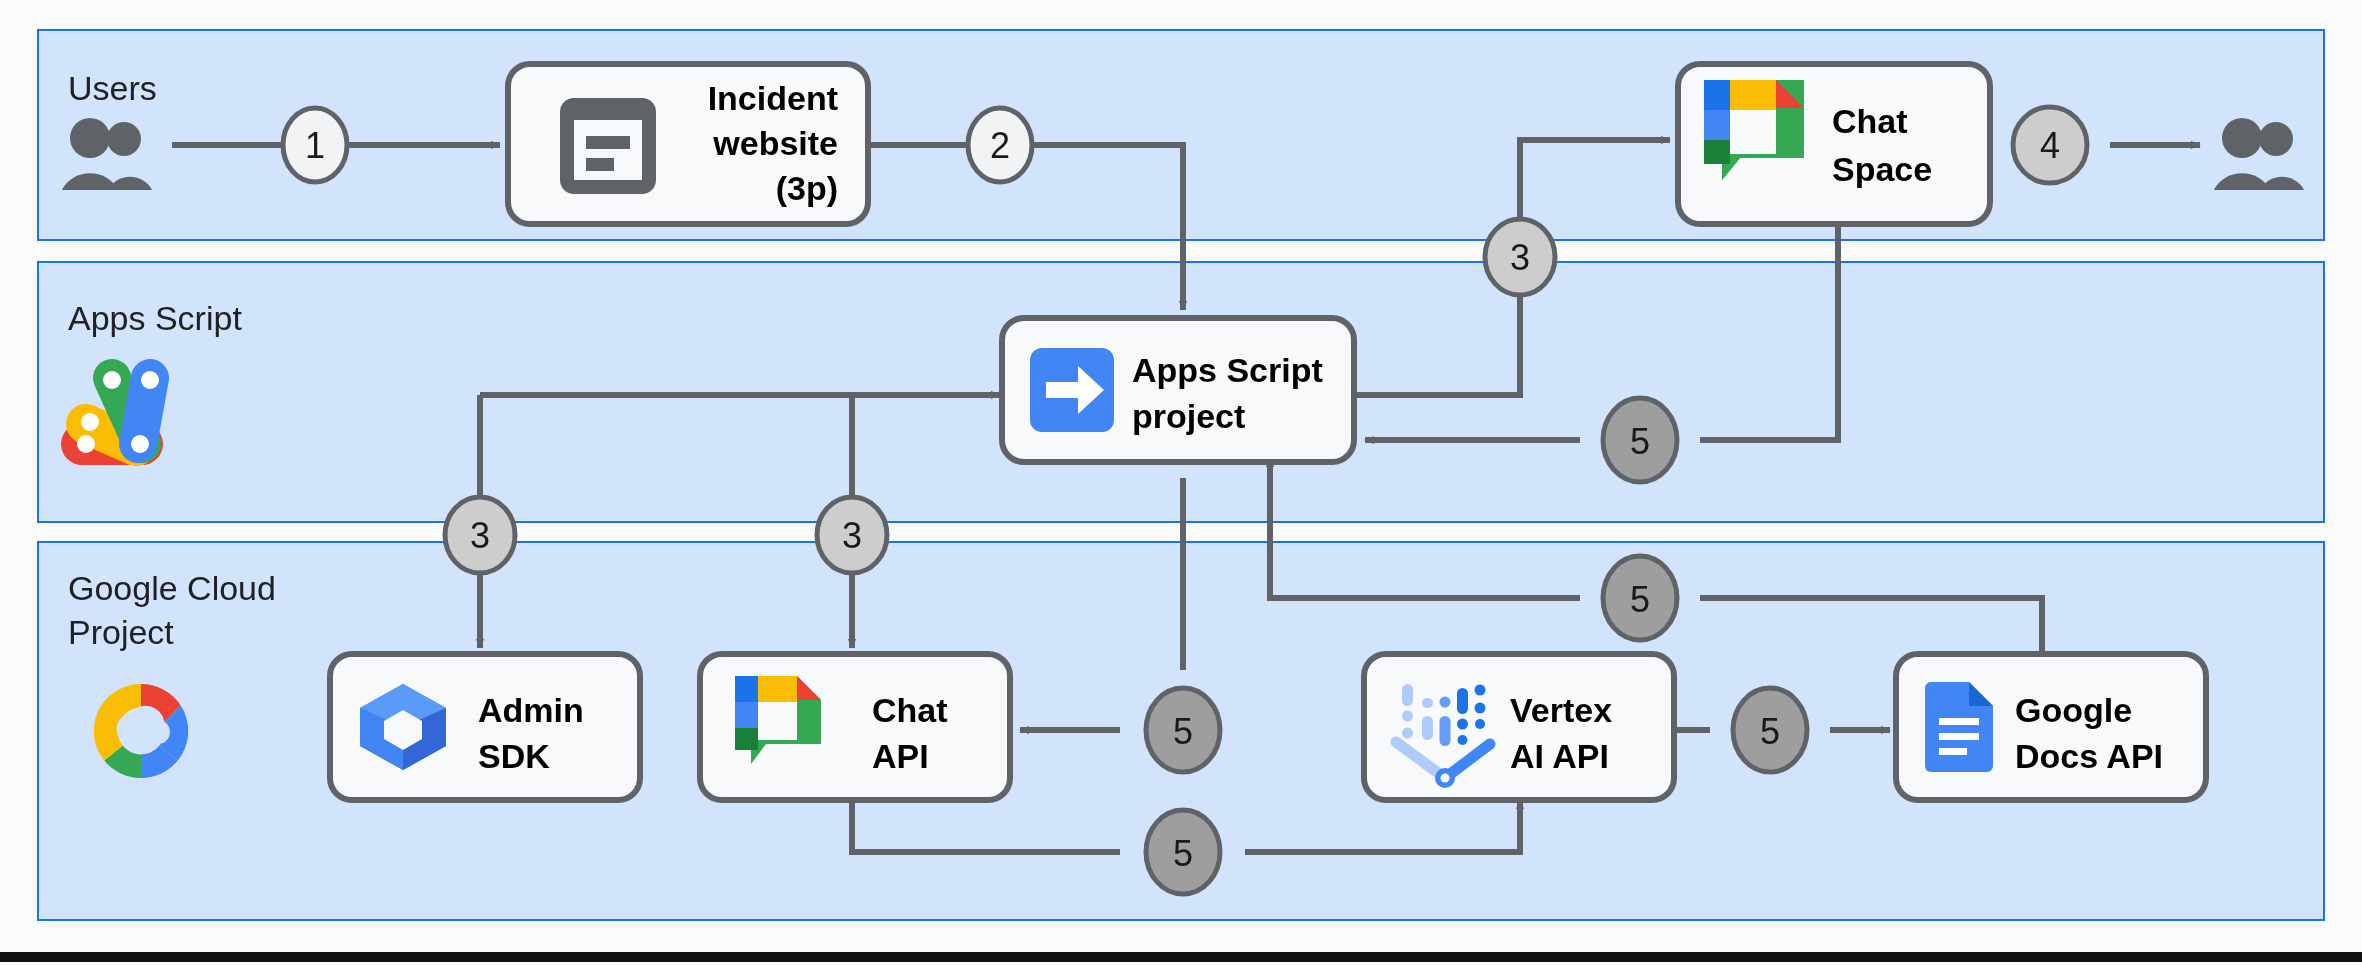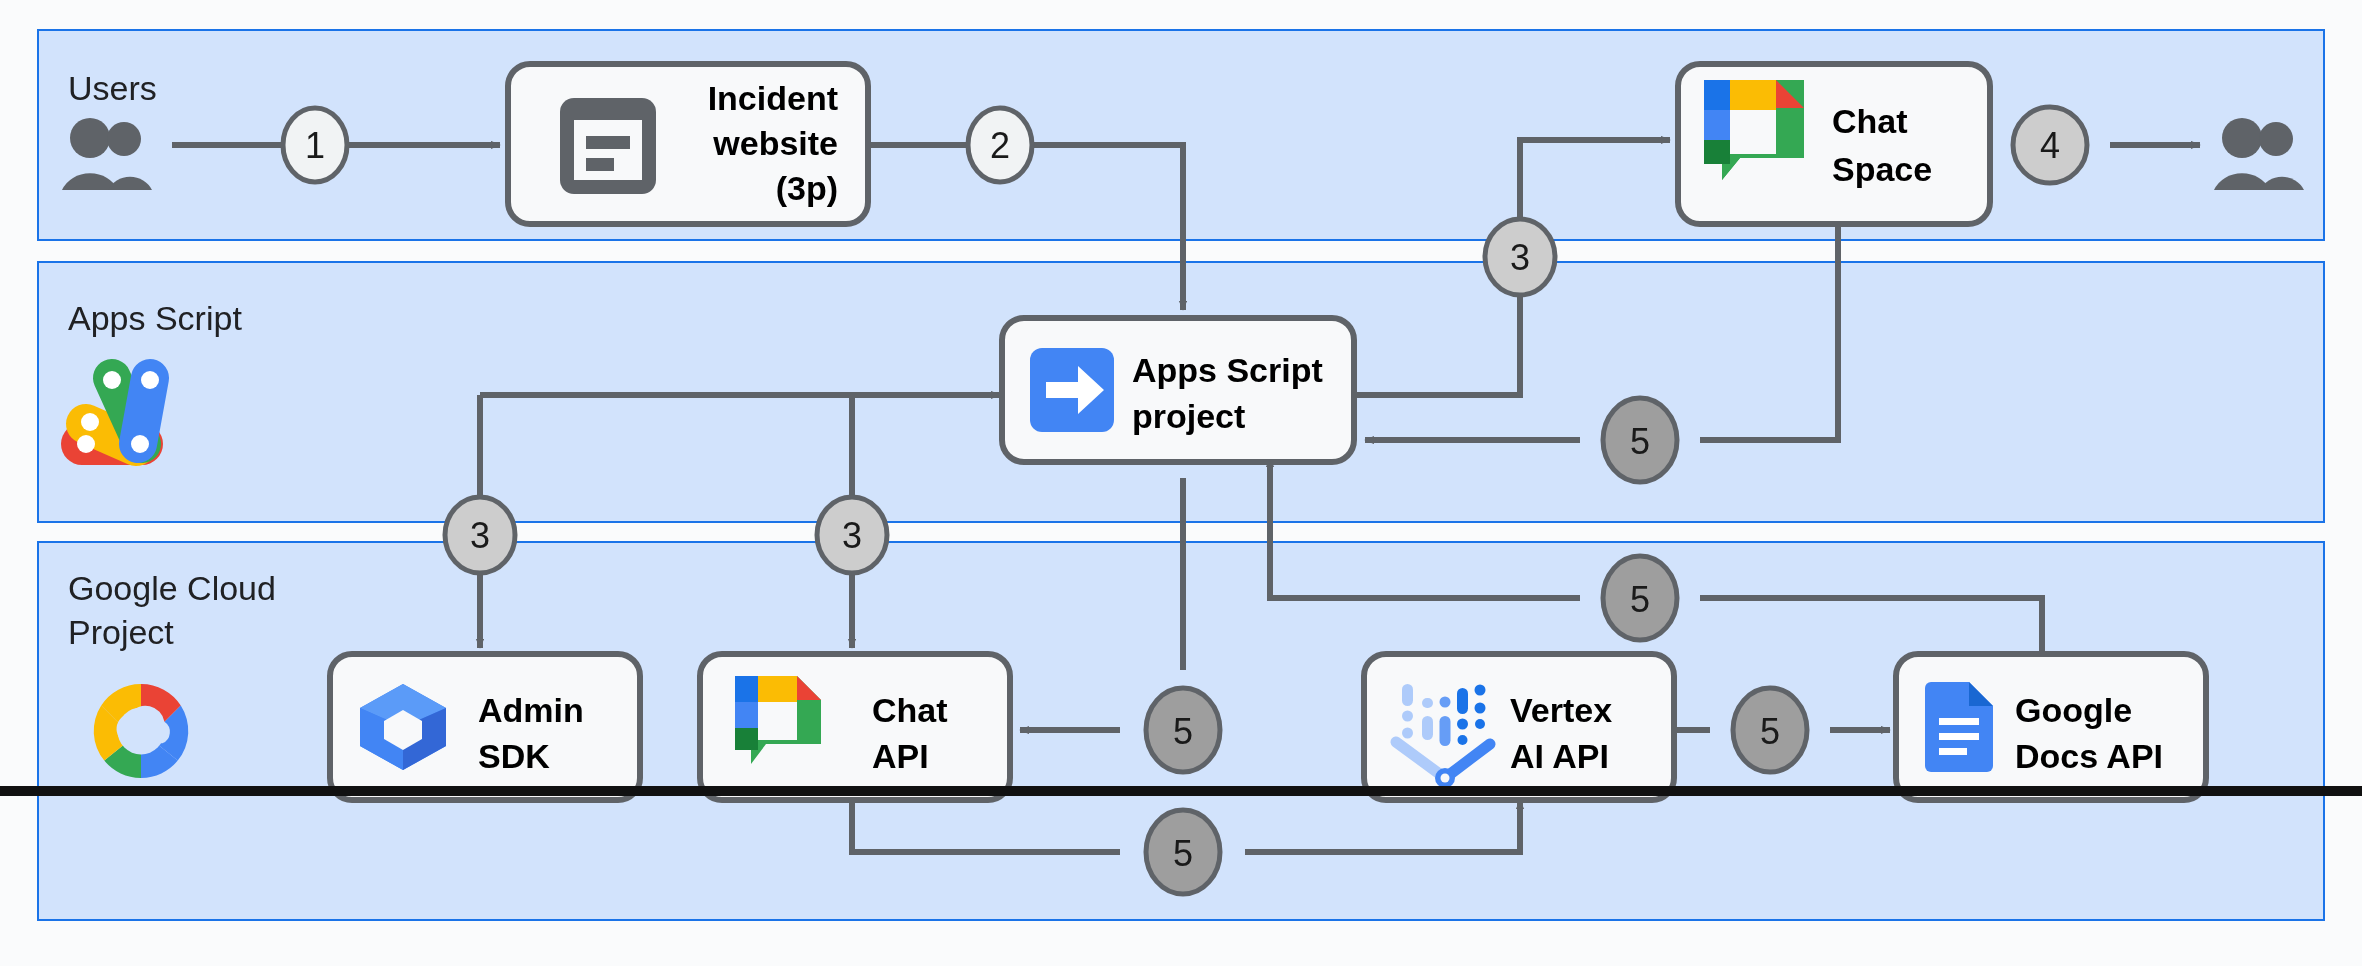--- a/index.html
+++ b/index.html
@@ -1,17 +1,17 @@
 <!DOCTYPE html>
 <html><head>
 <meta charset="utf-8">
 <style>
   html,body{margin:0;padding:0;background:#fafafa;}
   body{width:2362px;height:966px;font-family:"Liberation Sans",sans-serif;overflow:hidden;}
-  #stage{position:relative;width:2362px;height:796px;background:#c4b5fd;}
+  #stage{position:relative;width:2362px;height:962px;background:#c4b5fd;}
   svg#diagram{position:absolute;left:0;top:0;width:2362px;height:966px;}
   .panel-label{font-size:34px;fill:#202124;font-family:"Liberation Sans",sans-serif;}
   .node-label{font-size:34px;font-weight:bold;fill:#000;font-family:"Liberation Sans",sans-serif;}
   .badge-num{font-size:36px;fill:#1a1a1a;font-family:"Liberation Sans",sans-serif;text-anchor:middle;}
   .bottombar{position:absolute;left:0;bottom:0;width:2362px;height:10px;background:#111;}
 </style>
 </head>
 <body>
 
 <div id="stage">

